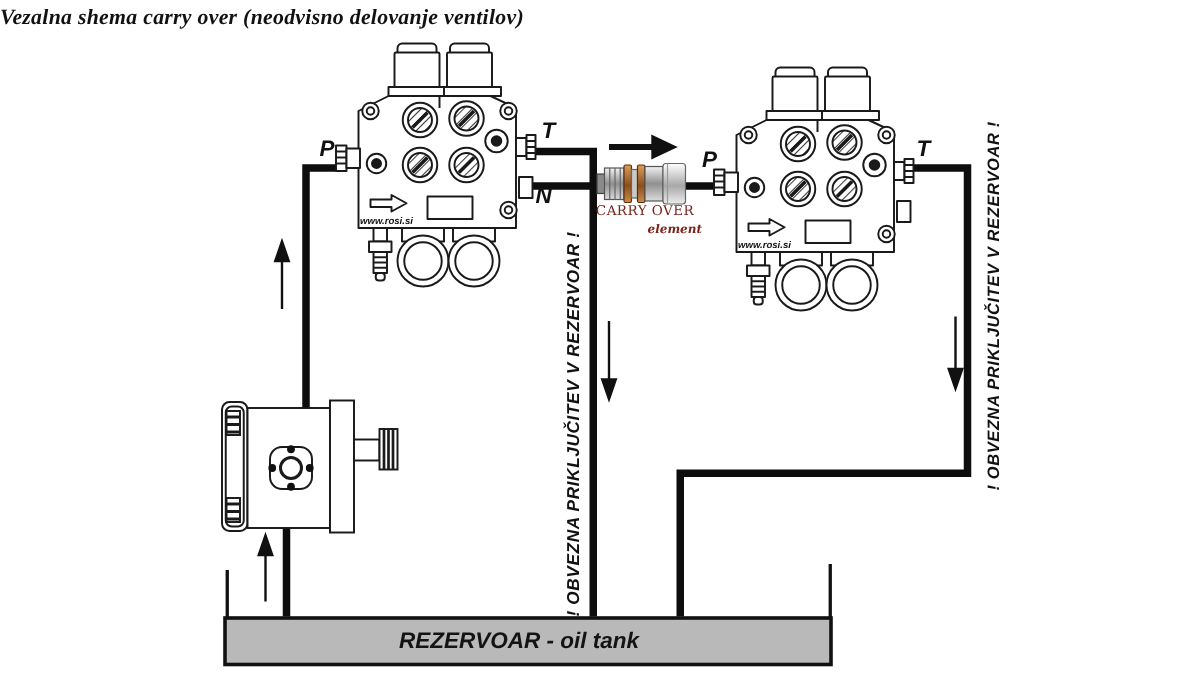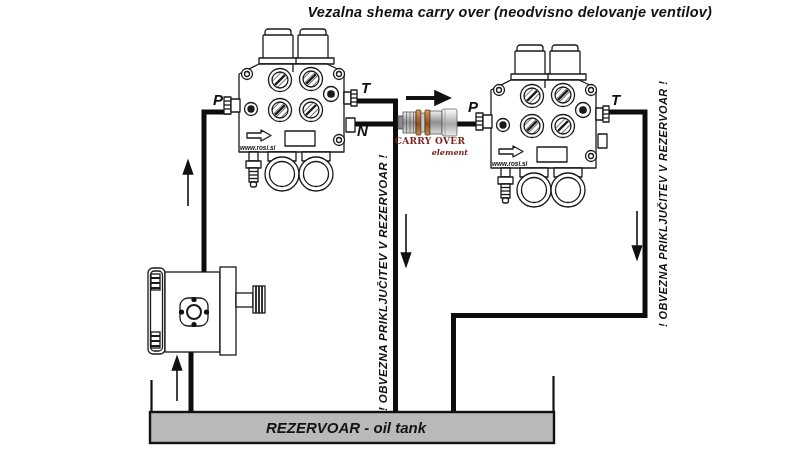--- a/index.html
+++ b/index.html
@@ -1,37 +1,38 @@
 <!DOCTYPE html>
 <html><head>
 <meta charset="utf-8">
 <style>
   html,body{margin:0;padding:0;background:#fff;}
   #stage{
     position:relative;width:800px;height:450px;background:#ffffff;overflow:hidden;
     font-family:"Liberation Sans",sans-serif;
   }
   .title{
-    position:absolute;top:4px;left:0;width:712px;text-align:right;
+    position:absolute;top:4px;left:0;width:712px;text-align:left;
     font-size:14.5px;font-weight:bold;font-style:italic;color:#111;
     letter-spacing:0.2px;
+    font-family:Liberation Serif, serif;
   }
   svg{position:absolute;top:0;left:0;}
   .portlabel{
     position:absolute;font-size:15px;font-weight:bold;font-style:italic;color:#111;
     line-height:1;
   }
   .vwarn{
     position:absolute;height:16px;line-height:16px;text-align:center;white-space:nowrap;
     font-size:11.5px;font-weight:bold;font-style:italic;color:#111;
     transform:rotate(-90deg);letter-spacing:0.4px;
   }
   .co-name{
     position:absolute;left:392px;top:137px;width:76px;text-align:center;
-    font-family:"DejaVu Serif",serif;font-size:9px;font-weight:bold;color:#7b241c;
+    font-family:"DejaVu Serif",serif;font-size:9px;font-weight:normal;color:#7b241c;
     letter-spacing:0.3px;line-height:1;
   }
   .co-sub{
     position:absolute;left:392px;top:148px;width:76px;text-align:right;
     font-family:"DejaVu Serif",serif;font-size:8px;font-weight:bold;font-style:italic;
     color:#7b241c;line-height:1;
   }
   .tanklabel{
     position:absolute;left:150px;top:412px;width:392px;height:31px;
     display:flex;align-items:center;justify-content:center;

